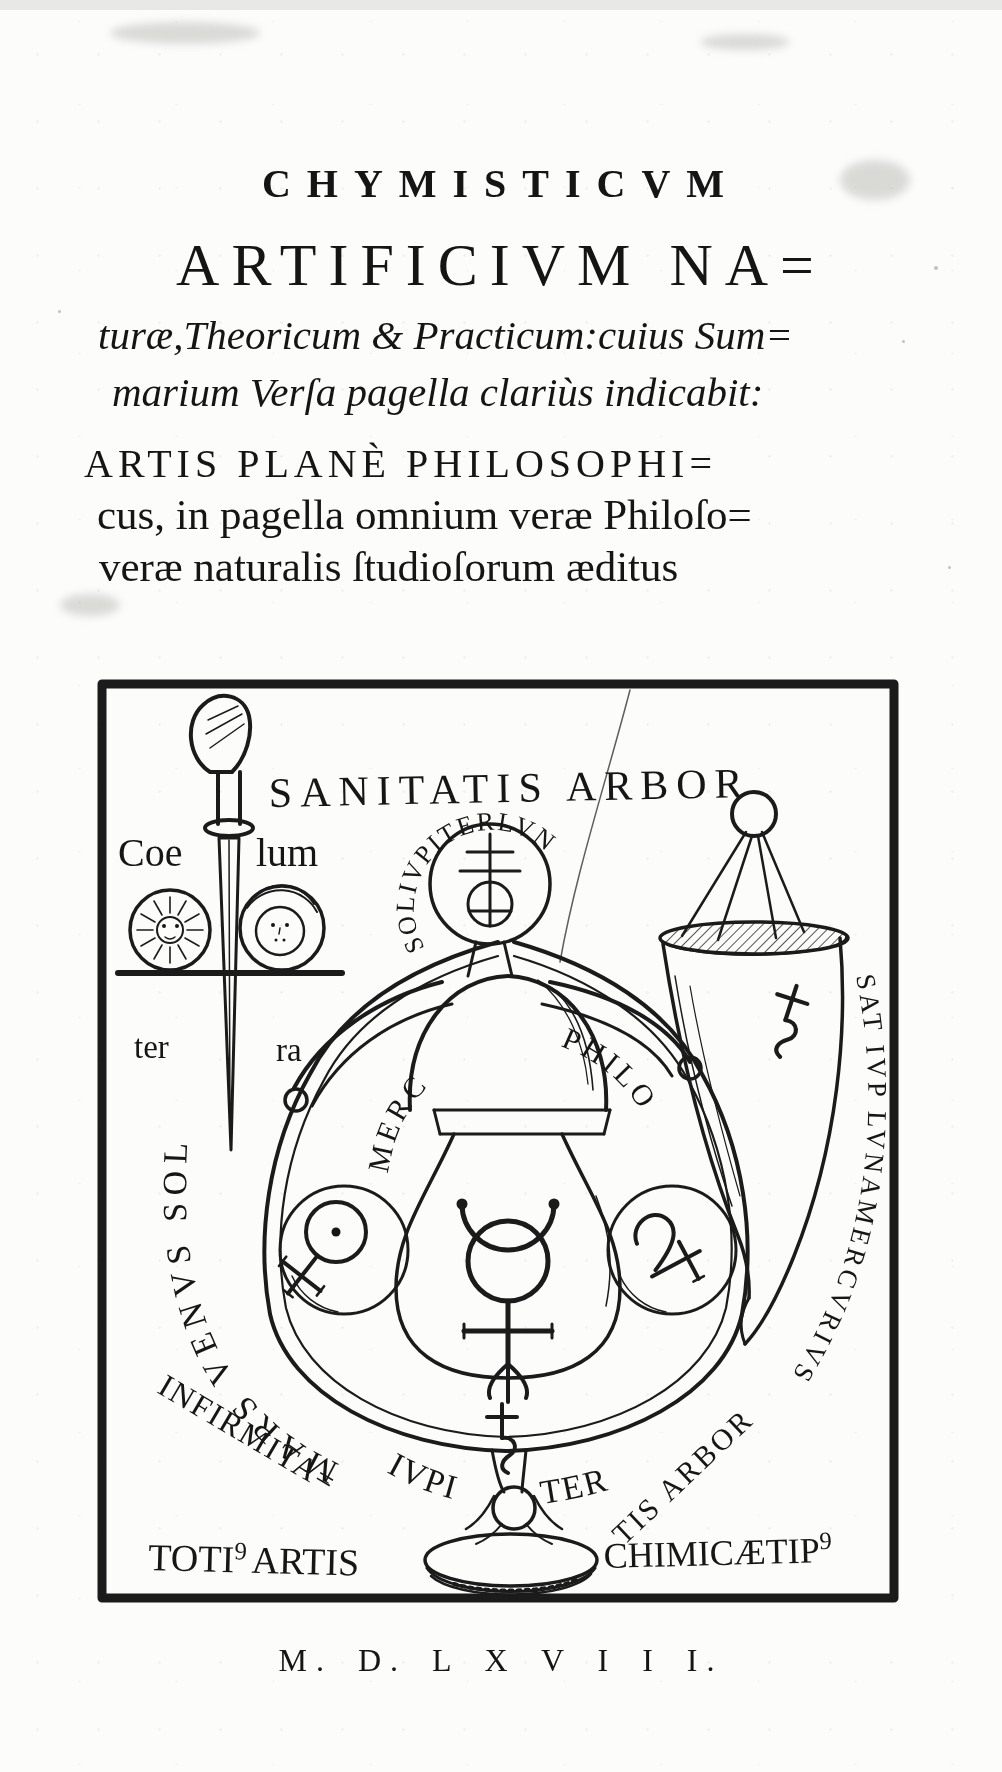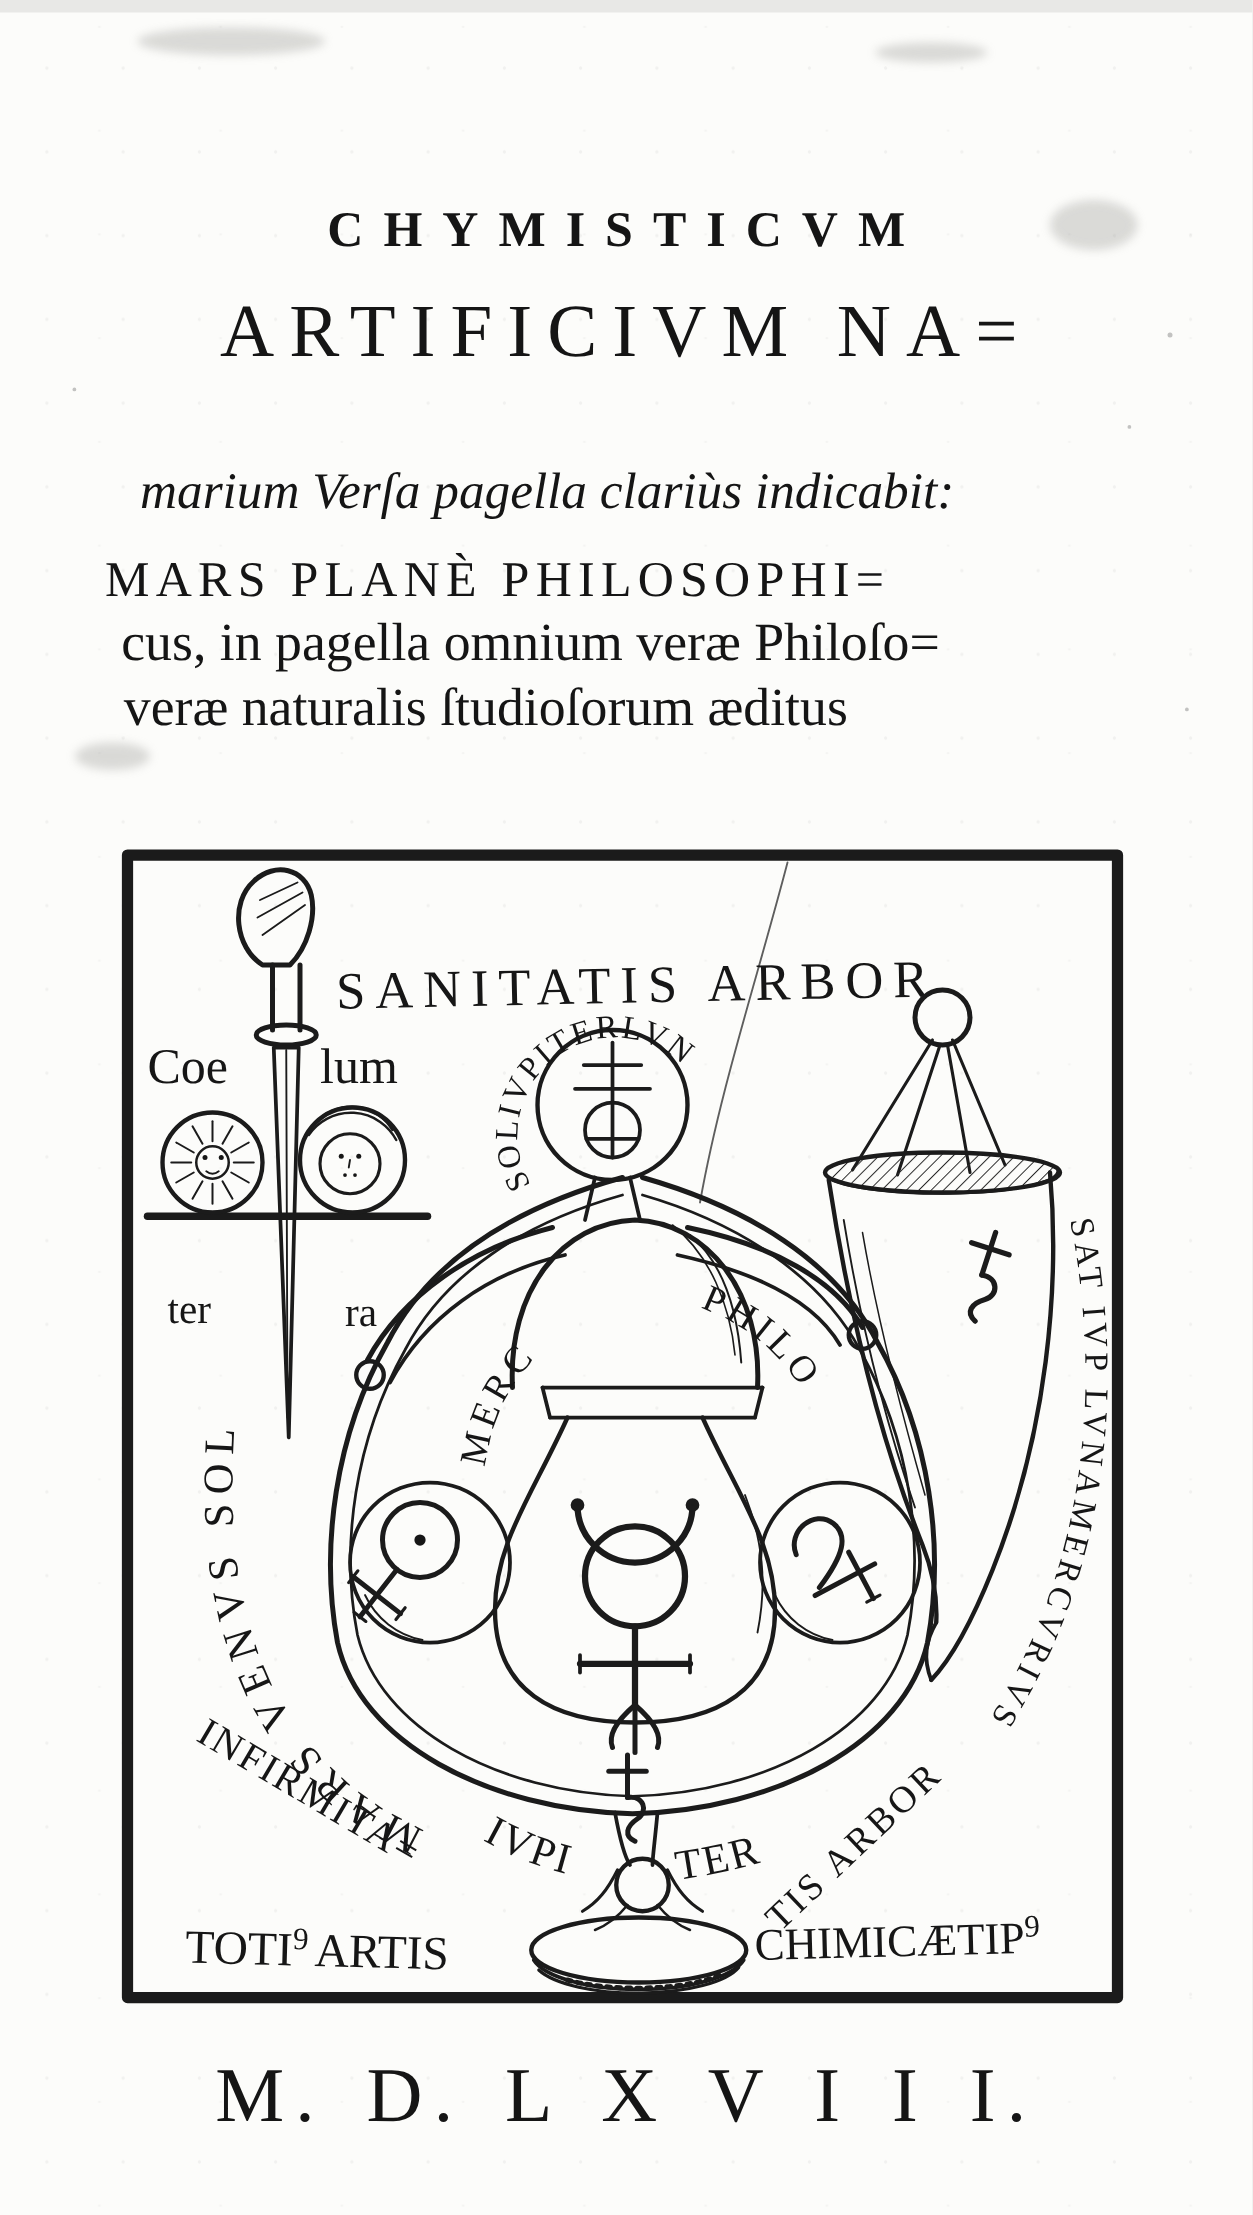--- a/index.html
+++ b/index.html
@@ -18,21 +18,21 @@
   .tline{position:absolute;white-space:nowrap;color:#151515;}
   .center{left:0;right:0;text-align:center;}
   .l1{top:150px;font-size:40px;letter-spacing:16px;font-weight:bold;}
   .l2{top:221px;font-size:60px;letter-spacing:12px;}
   .l3{top:301px;left:98px;font-size:41px;font-style:italic;}
   .l4{top:358px;left:112px;font-size:41px;font-style:italic;}
   .l5{top:430px;left:84px;font-size:40px;letter-spacing:5px;}
   .l6{top:480px;left:97px;font-size:43px;}
   .l7{top:532px;left:99px;font-size:43px;}
   .byline{top:598px;font-size:38px;font-style:italic;}
-  .date{top:1632px;font-size:62px;letter-spacing:9px;word-spacing:8px;}
+  .date{top:1632px;font-size:32px;letter-spacing:9px;word-spacing:8px;}
   .speck{position:absolute;background:#555;border-radius:50%;opacity:.35;}
   .smudge{position:absolute;background:#9a9a96;border-radius:50%;filter:blur(4px);opacity:.35;}
   svg text{font-family:"Liberation Serif","DejaVu Serif",serif;fill:#161616;}
   svg .ln{stroke:#1b1b1b;fill:none;stroke-linecap:round;stroke-linejoin:round;}
 </style>
 </head>
 <body>
 
 <div class="page">
 
@@ -40,22 +40,23 @@
   <div class="smudge" style="left:700px;top:24px;width:90px;height:16px;"></div>
   <div class="smudge" style="left:840px;top:150px;width:70px;height:40px;"></div>
   <div class="smudge" style="left:60px;top:584px;width:60px;height:22px;"></div>
   <div class="speck" style="left:934px;top:256px;width:4px;height:4px;"></div>
   <div class="speck" style="left:948px;top:556px;width:3px;height:3px;"></div>
   <div class="speck" style="left:58px;top:300px;width:3px;height:3px;"></div>
   <div class="speck" style="left:902px;top:330px;width:3px;height:3px;"></div>
 
   <div class="tline l1 center">CHYMISTICVM</div>
   <div class="tline l2 center">ARTIFICIVM NA=</div>
+  <div class="tline l3">turæ,Theoricum &amp; Practicum:cuius Sum=</div>
   <div class="tline l4">marium Verſa pagella clariùs indicabit:</div>
-  <div class="tline l5">MARS PLANÈ PHILOSOPHI=</div>
+  <div class="tline l5">ARTIS PLANÈ PHILOSOPHI=</div>
   <div class="tline l6">cus, in pagella omnium veræ Philoſo=</div>
   <div class="tline l7">veræ naturalis ſtudioſorum æditus</div>
   <div class="tline date center">M. D. L X V I I I.</div>
 
   <svg style="position:absolute;left:90px;top:666px;" width="820" height="950" viewBox="0 0 820 950">
     <defs>
       <pattern id="hp" width="7" height="7" patternUnits="userSpaceOnUse" patternTransform="rotate(45)">
         <line x1="0" y1="0" x2="0" y2="7" stroke="#2a2a2a" stroke-width="1.6"></line>
       </pattern>
       <path id="arcTopP" d="M 335,272 A 78,78 0 1 1 469,272" fill="none"></path>

